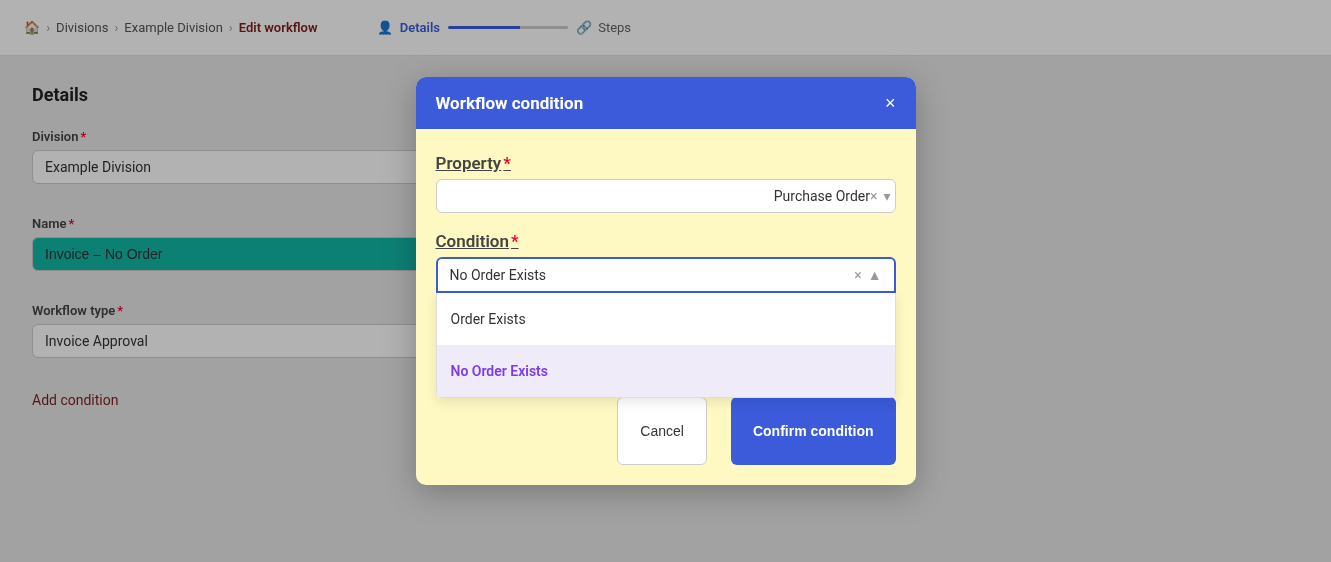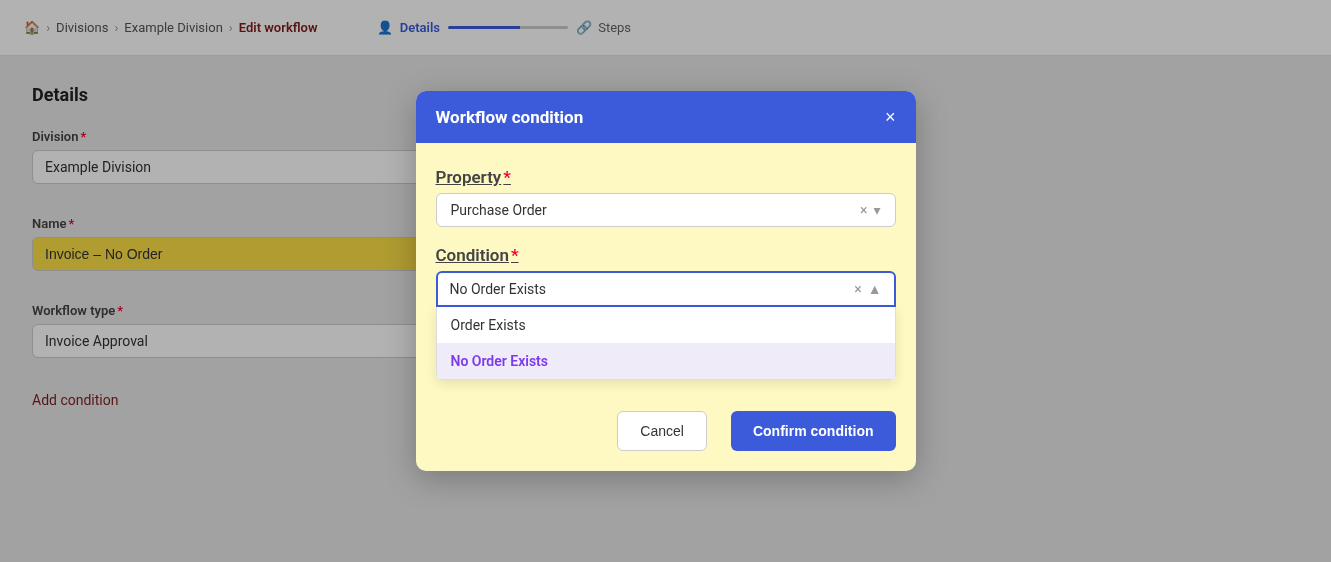--- a/index.html
+++ b/index.html
@@ -124,21 +124,21 @@
       gap: 6px;
       color: #999;
     }
 
     .text-input {
       width: 100%;
       max-width: 490px;
       border: 1px solid #ccc;
       border-radius: 6px;
       padding: 8px 12px;
-      background: #fde047;
+      background: #14b8a6;
       font-size: 14px;
       color: #333;
       outline: none;
     }
 
     .start-condition-label {
       font-size: 14px;
       font-weight: 600;
       color: #333;
       margin-bottom: 6px;
@@ -208,25 +208,25 @@
       color: #444;
       margin-bottom: 6px;
       display: block;
       text-decoration: underline;
     }
 
     .modal-select {
       width: 100%;
       border: 1px solid #ccc;
       border-radius: 6px;
-      padding: 8px 14px;
-      background: #fff;
-      display: flex;
-      align-items: center;
-      justify-content: space-between;
+      padding: 8px 4px;
+      background: #fff;
+      display: flex;
+      align-items: center;
+      justify-content: flex-end;
       font-size: 14px;
       color: #333;
       cursor: pointer;
       margin-bottom: 18px;
     }
 
     .modal-select-controls {
       display: flex;
       align-items: center;
       gap: 6px;
@@ -260,21 +260,21 @@
       right: 0;
       background: #fff;
       border: 1px solid #ddd;
       border-top: none;
       border-radius: 0 0 6px 6px;
       z-index: 200;
       box-shadow: 0 4px 12px rgba(0,0,0,0.1);
     }
 
     .dropdown-option {
-      padding: 10px 14px;
+      padding: 18px 14px;
       font-size: 14px;
       color: #333;
       cursor: pointer;
     }
 
     .dropdown-option.selected {
       background: #f0ebf8;
       color: #7c3aed;
       font-weight: 600;
     }
@@ -292,21 +292,21 @@
       border: 1px solid #ccc;
       border-radius: 6px;
       background: #fff;
       font-size: 14px;
       color: #333;
       cursor: pointer;
       font-weight: 500;
     }
 
     .btn-confirm {
-      padding: 12px 22px;
+      padding: 26px 22px;
       border: none;
       border-radius: 6px;
       background: #3b5bdb;
       color: #fff;
       font-size: 14px;
       cursor: pointer;
       font-weight: 600;
       text-align: right;
     }
   </style>

